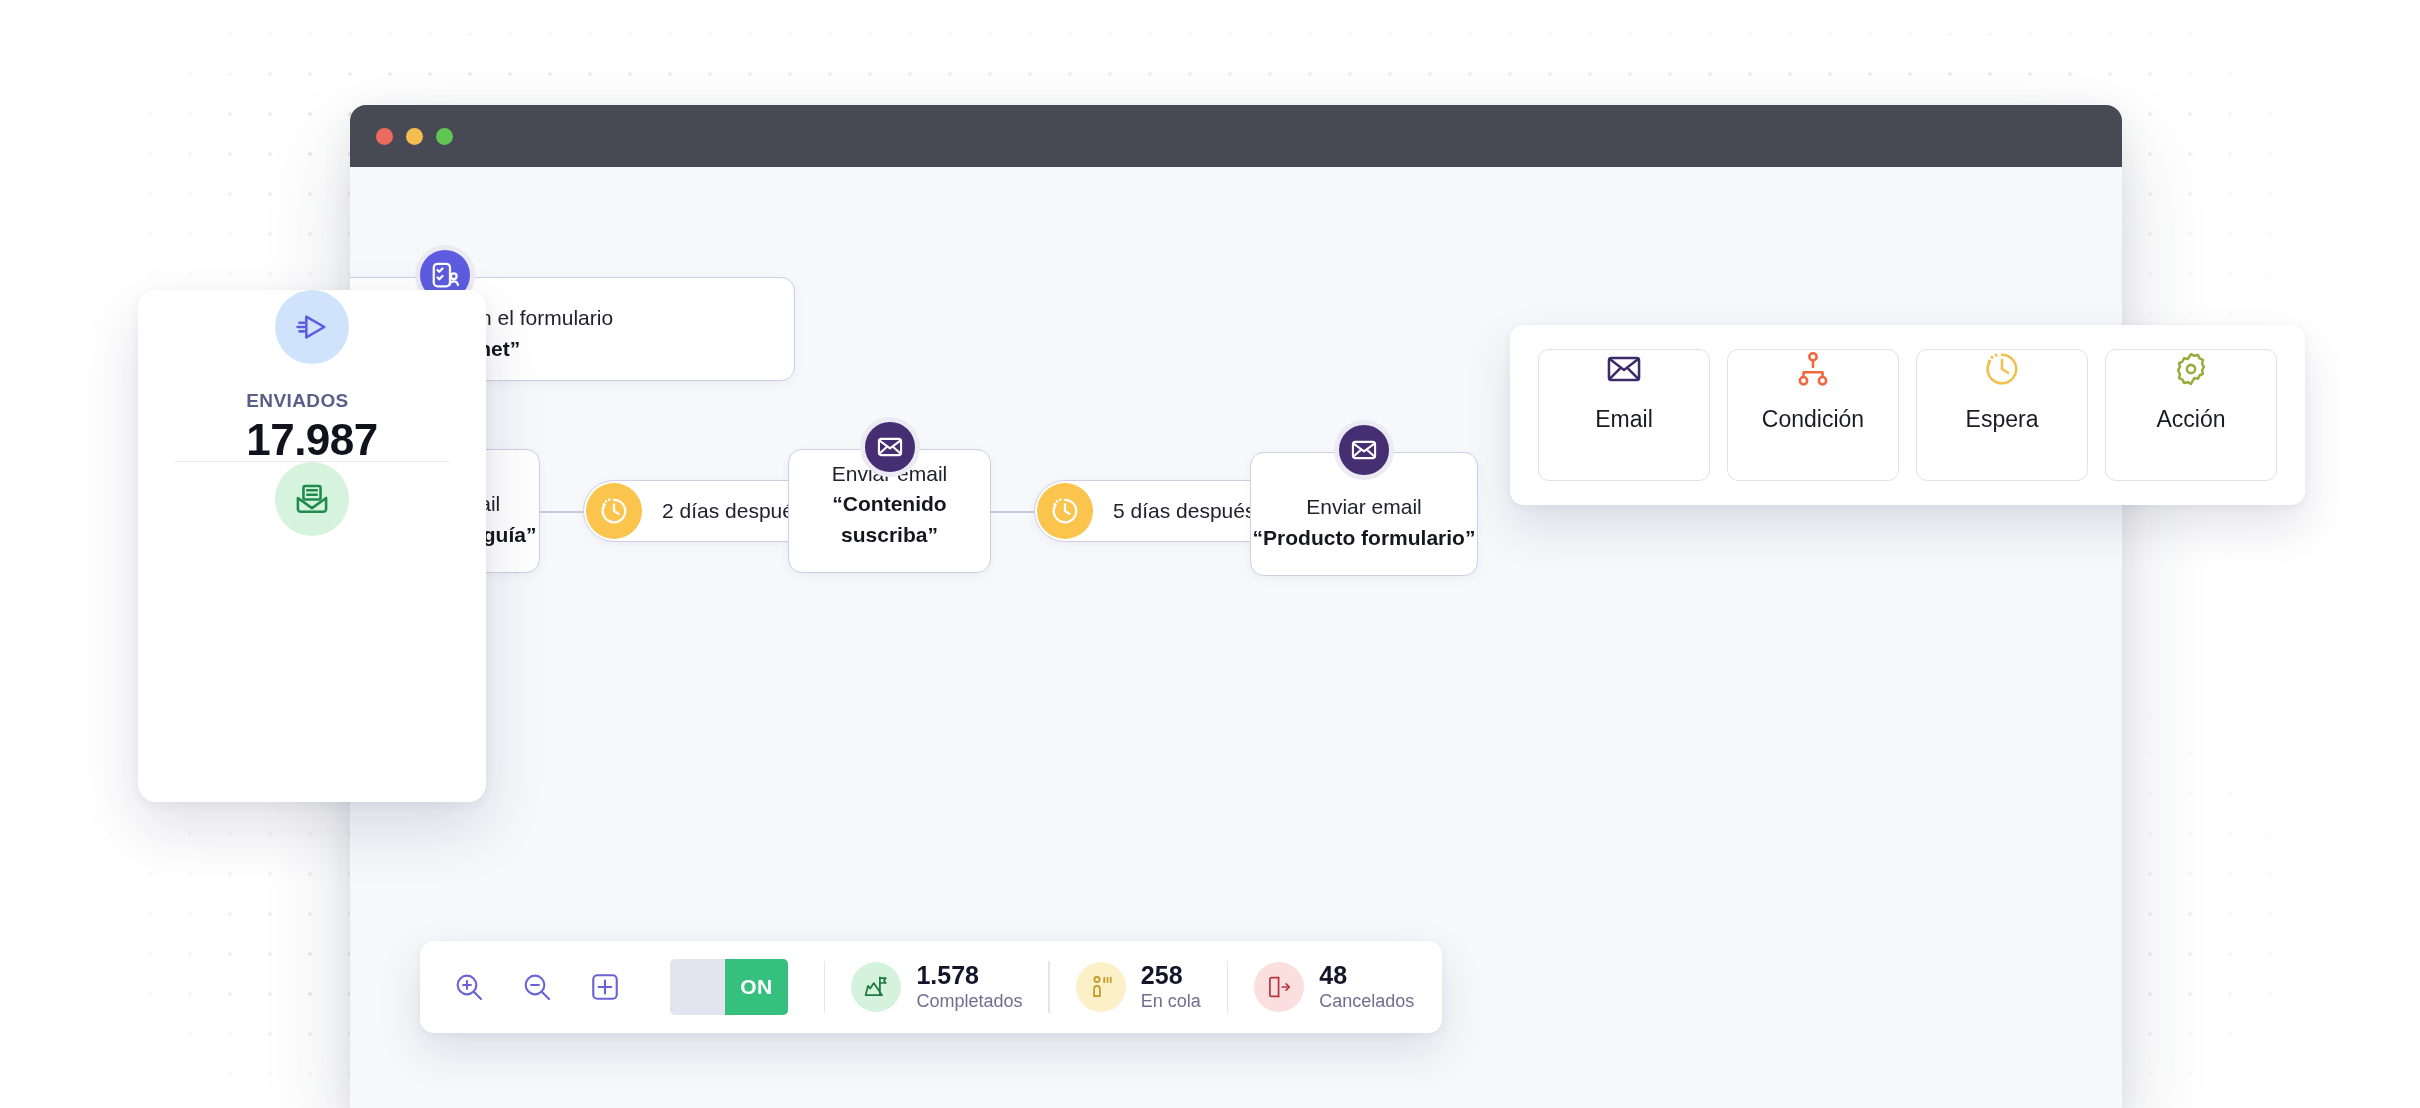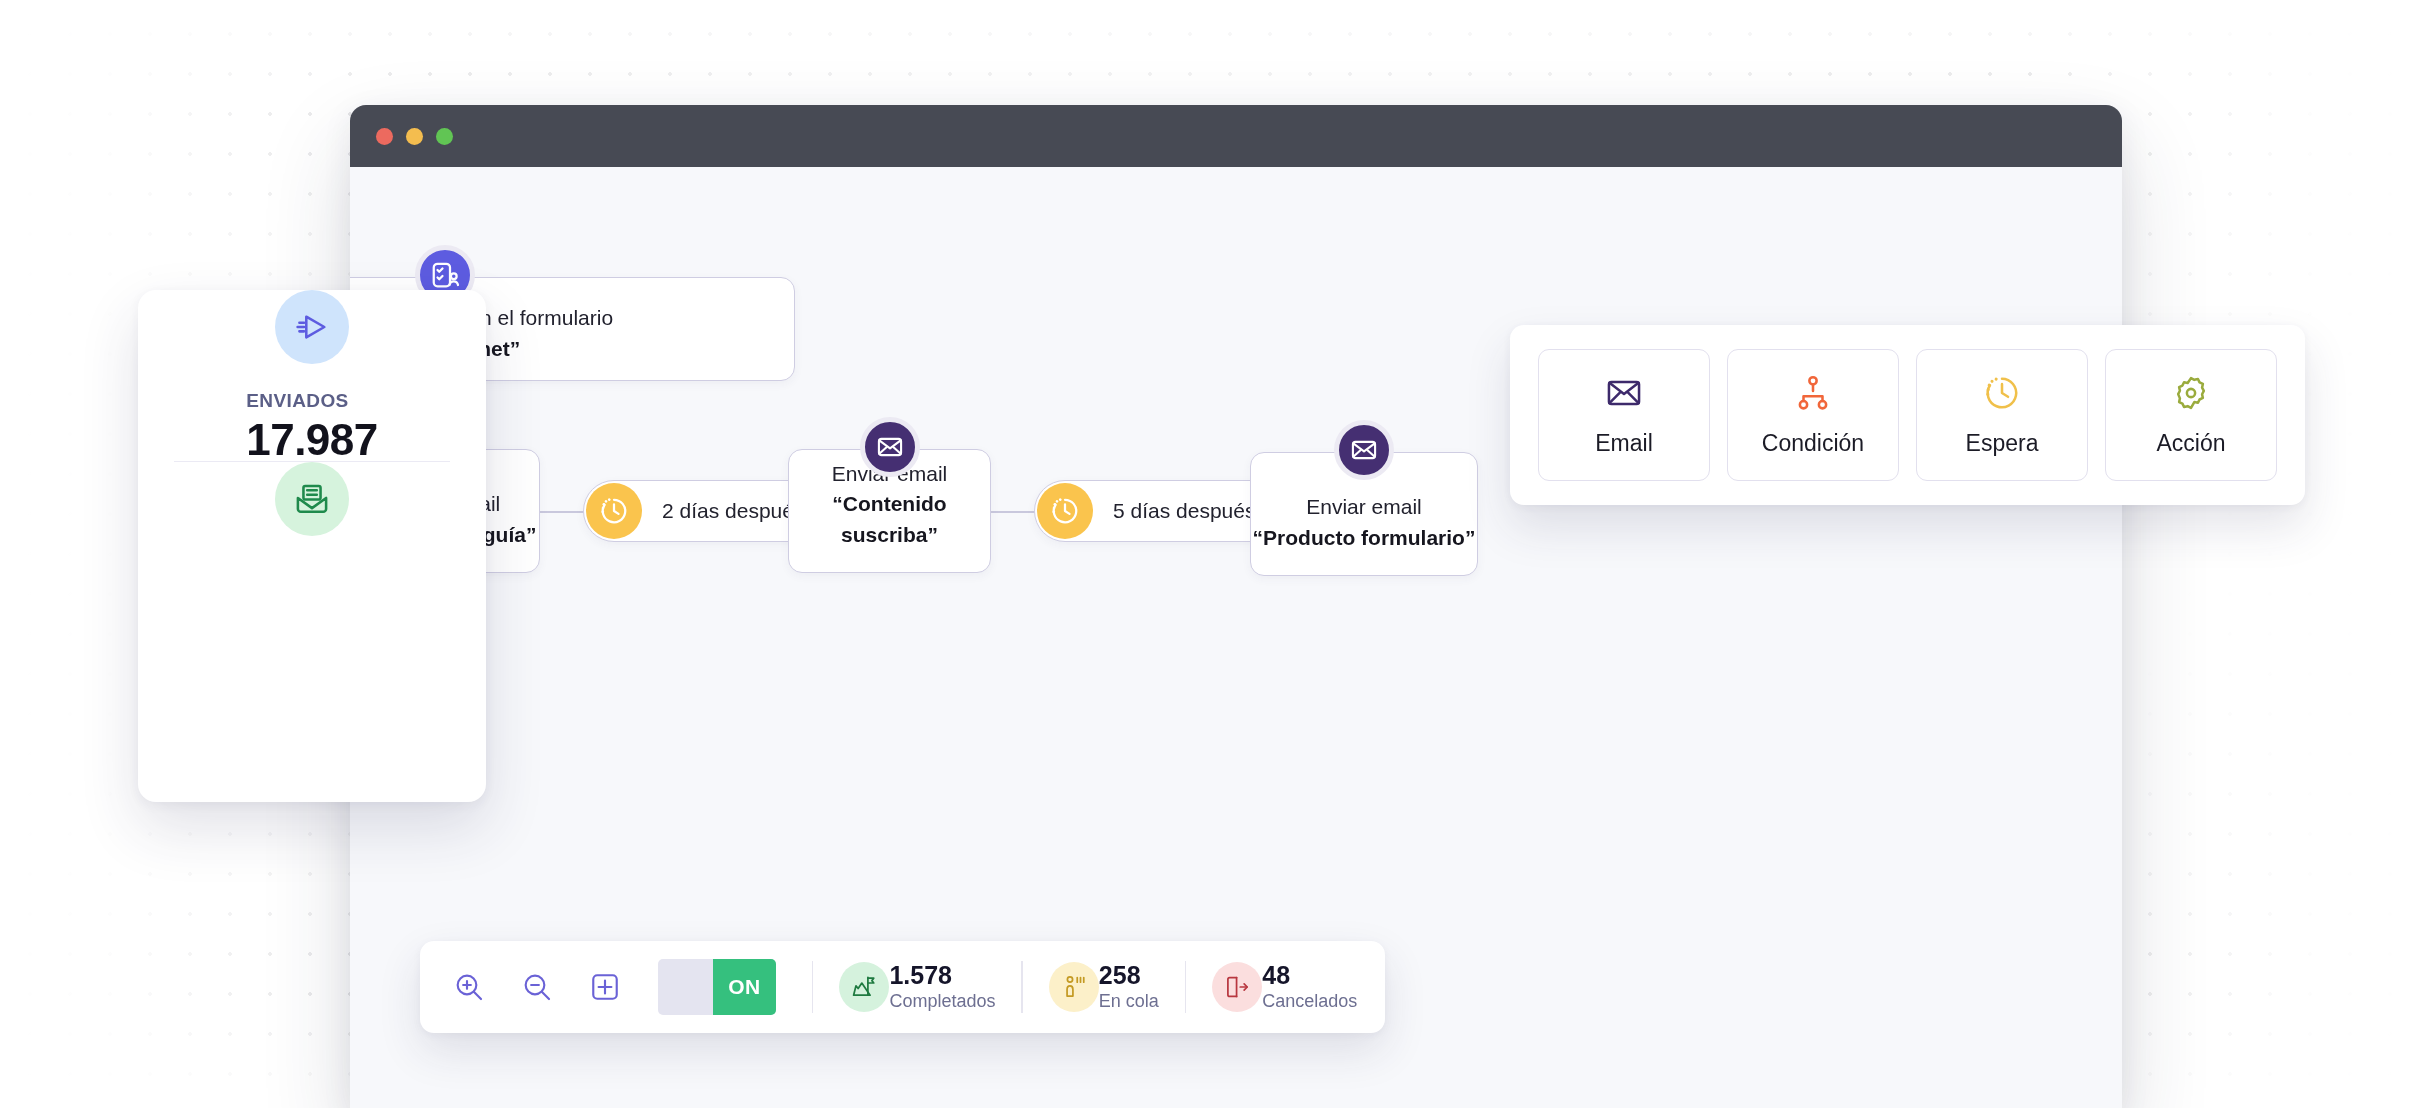--- a/index.html
+++ b/index.html
@@ -133,21 +133,21 @@
     box-shadow: 0 22px 46px rgba(45,45,85,.13), 0 2px 8px rgba(45,45,85,.06);
     display: flex; align-items: center; justify-content: center;
     gap: 17px;
     z-index: 6;
   }
   .pal-item {
     width: 172px; height: 132px;
     border: 1.4px solid #e2e0ee;
     border-radius: 11px;
     display: flex; flex-direction: column;
-    align-items: center; justify-content: center;
+    align-items: center; justify-content: flex-start;
     gap: 14px;
     background: #fff;
   }
   .pal-label { font-size: 23px; color: #1b1b26; font-weight: 400; }
 
   
   #stats {
     position: absolute;
     left: 138px; top: 290px;
     width: 348px; height: 512px;
@@ -186,31 +186,31 @@
     box-shadow: 0 18px 44px rgba(45,45,85,.12), 0 2px 8px rgba(45,45,85,.05);
     display: flex; align-items: center;
     padding: 0 28px;
     gap: 26px;
     z-index: 8;
   }
   .zoom-btn { width: 42px; height: 42px; display: flex; align-items: center; justify-content: center; }
   .toggle {
     width: 118px; height: 56px; border-radius: 5px;
     background: #e4e4f0; display: flex; overflow: hidden;
-    margin-left: 6px;
+    margin-left: 18px;
   }
   .toggle .knob {
     margin-left: auto;
     width: 63px; height: 100%;
     background: #35c07e;
     display: flex; align-items: center; justify-content: center;
     color: #fff; font-size: 21px; font-weight: 700; letter-spacing: .5px;
   }
   .tb-sep { width: 1.4px; height: 52px; background: #e6e5ef; }
-  .tb-stat { display: flex; align-items: center; }
+  .tb-stat { display: flex; align-items: center; gap: 15px; }
   .tb-ico { width: 50px; height: 50px; border-radius: 50%; display: flex; align-items: center; justify-content: center; flex:none; }
   .tb-g { background: #d5f2dd; }
   .tb-y { background: #fcf0c9; }
   .tb-r { background: #fbdede; }
   .tb-num { font-size: 25px; font-weight: 700; color: #15152a; line-height: 1.1; }
   .tb-sub { font-size: 18px; color: #6d6f91; line-height: 1.25; }
 </style>
 </head>
 <body>
 

